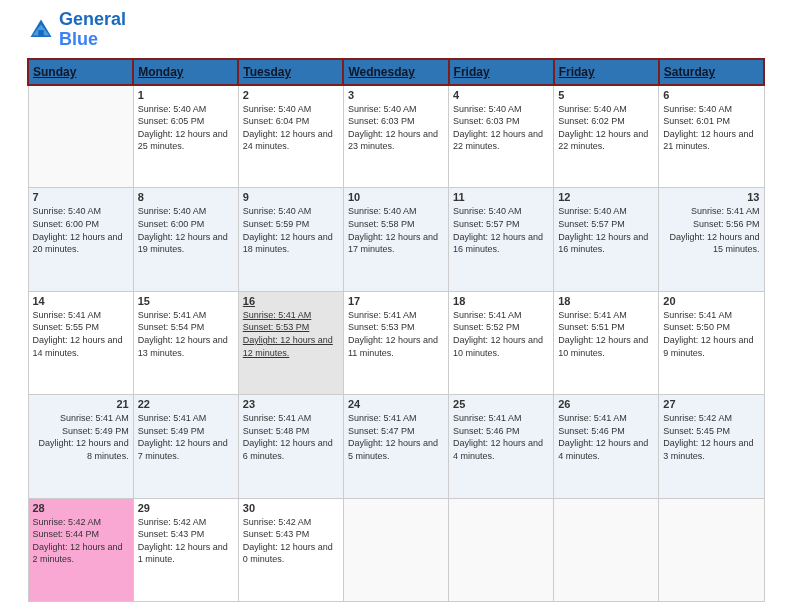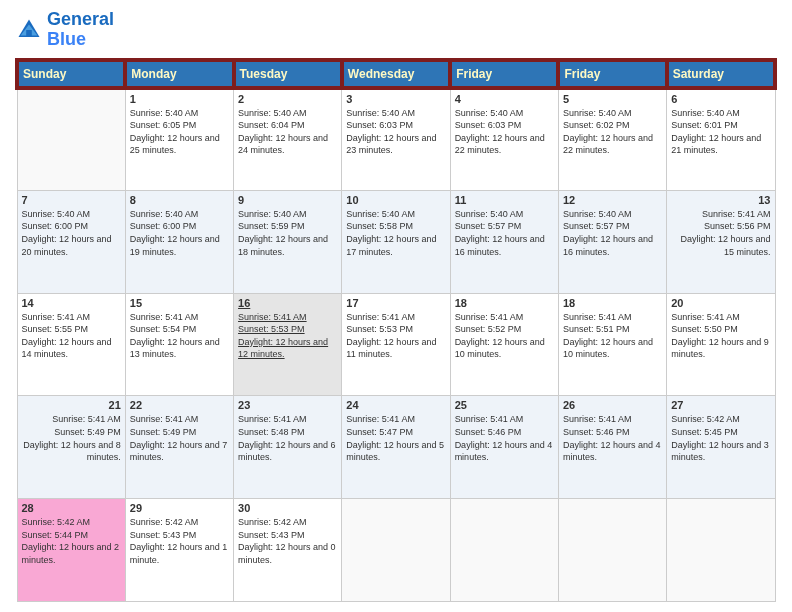--- a/index.html
+++ b/index.html
@@ -6,21 +6,21 @@
     body {
       width: 792px;
       height: 612px;
       font-family: Arial, sans-serif;
       background: #fff;
       overflow: hidden;
     }
     .page {
       width: 792px;
       height: 612px;
-      padding: 10px 15px;
+      padding: 10px 27px;
       display: flex;
       flex-direction: column;
     }
     .header {
       display: flex;
       justify-content: space-between;
       align-items: flex-start;
       margin-bottom: 8px;
     }
     .logo {
@@ -55,26 +55,27 @@
     }
     .calendar {
       flex: 1;
       border: 1px solid #ccc;
       border-collapse: collapse;
       width: 100%;
       table-layout: fixed;
     }
     .calendar th {
       background-color: #2e75b6;
-      color: #fef9c3;
+      color: #0f172a;
       font-size: 12px;
       font-weight: bold;
       padding: 5px 4px;
       text-align: left;
-      border: 4px solid #7f1d1d;
+      border: 2px solid #7f1d1d;
+      text-decoration: underline;
     }
     .calendar td {
       border: 1px solid #ccc;
       vertical-align: top;
       padding: 3px 4px;
       font-size: 9.5px;
       color: #333;
       height: 80px;
     }
     .calendar td.empty {

